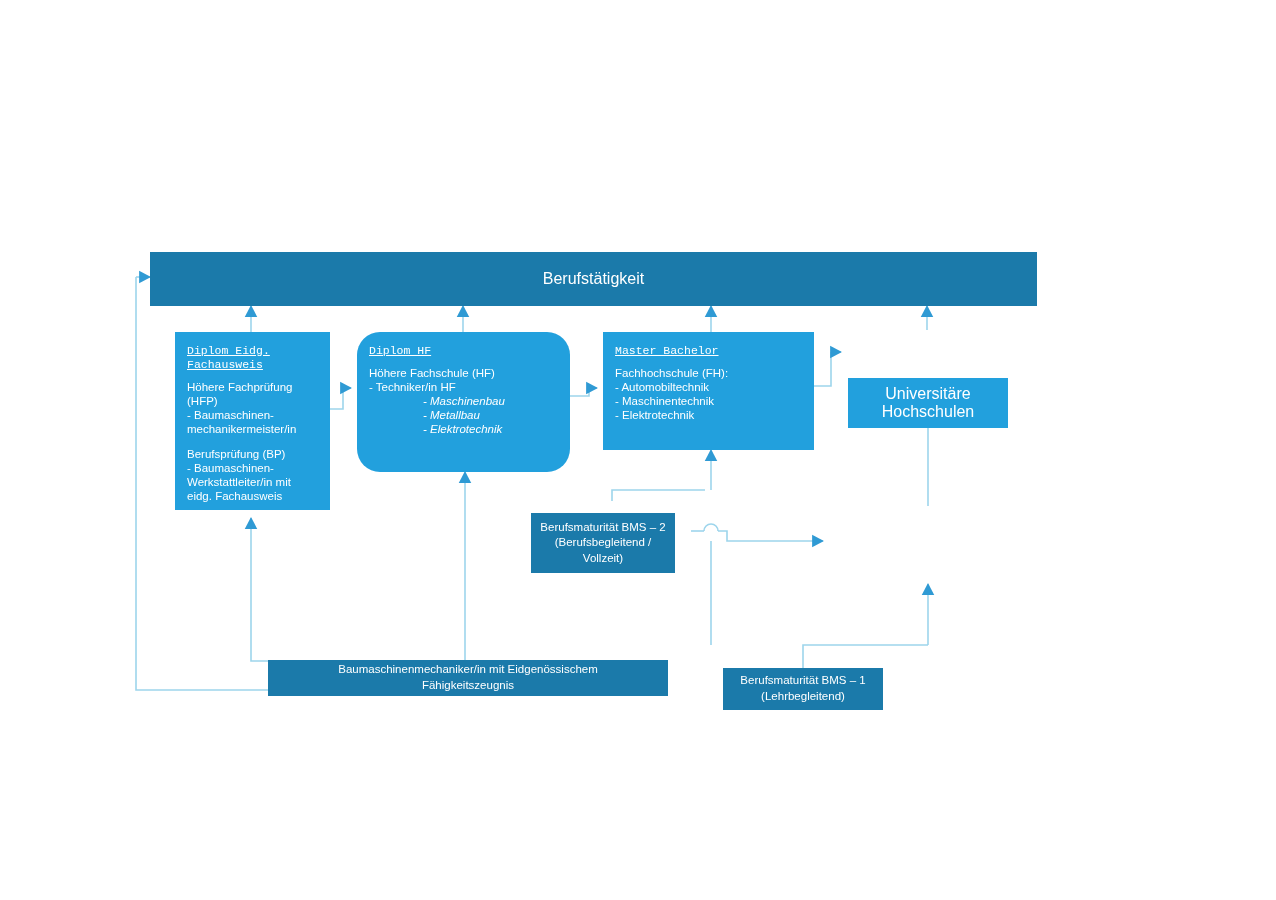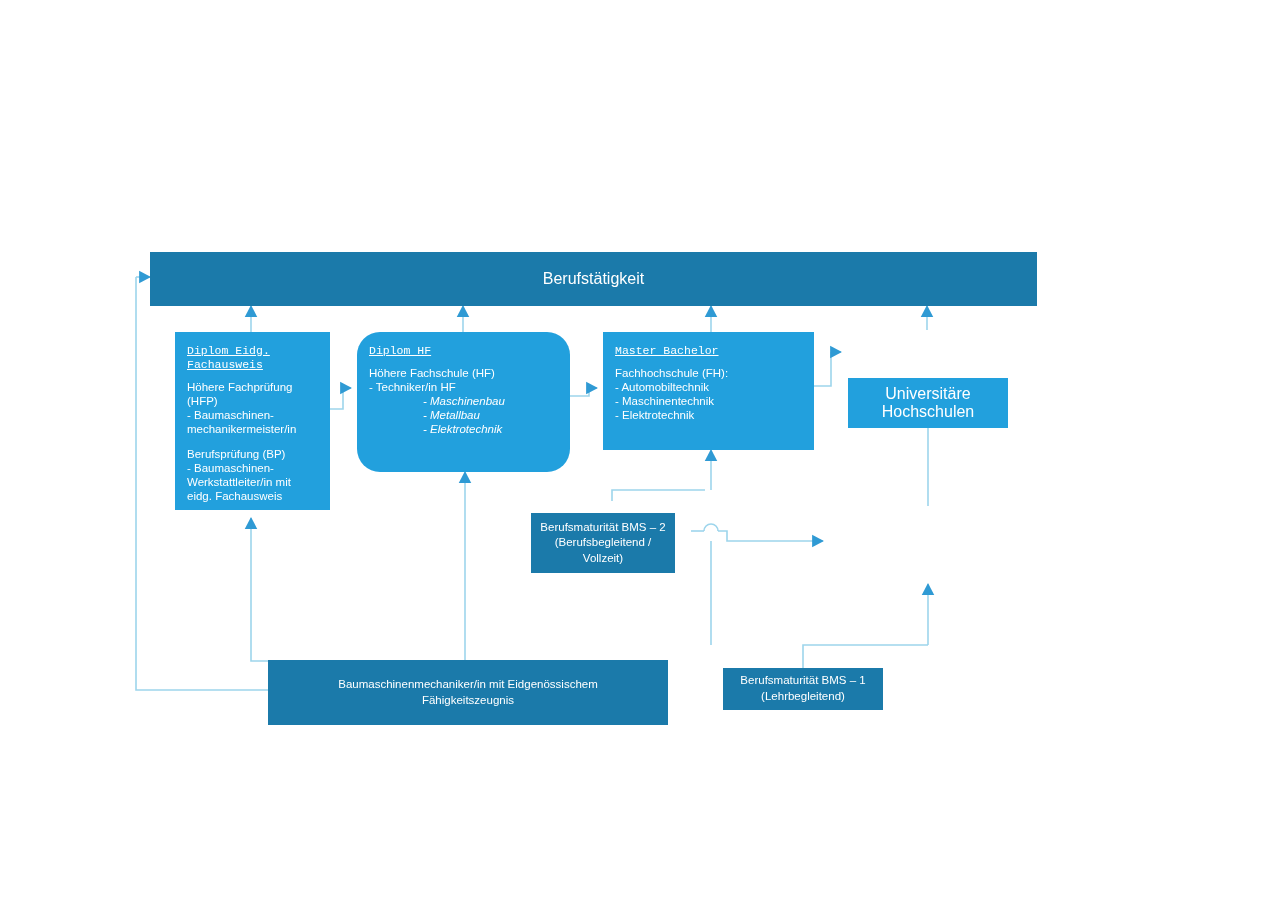--- a/index.html
+++ b/index.html
@@ -121,21 +121,21 @@
     <span class="txt">Universitäre Hochschulen</span>
   </div>
 
   <div class="node dark ctr f11" style="left:531px;top:501px;width:144px;height:60px;line-height:1.35;margin-top:12px;">
     <span class="txt">Berufsmaturität BMS – 2
 (Berufsbegleitend /
 Vollzeit)</span>
   </div>
 
 
-  <div class="node dark ctr f11" style="left:268px;top:660px;width:400px;height:65px;line-height:1.35;">
+  <div class="node dark ctr f11" style="left:268px;top:660px;width:400px;height:36px;line-height:1.35;">
     <span class="txt">Baumaschinenmechaniker/in mit Eidgenössischem
 Fähigkeitszeugnis</span>
   </div>
 
   <div class="node dark ctr f11" style="left:723px;top:668px;width:160px;height:42px;line-height:1.35;">
     <span class="txt">Berufsmaturität BMS – 1
 (Lehrbegleitend)</span>
   </div>
 
 </div>

